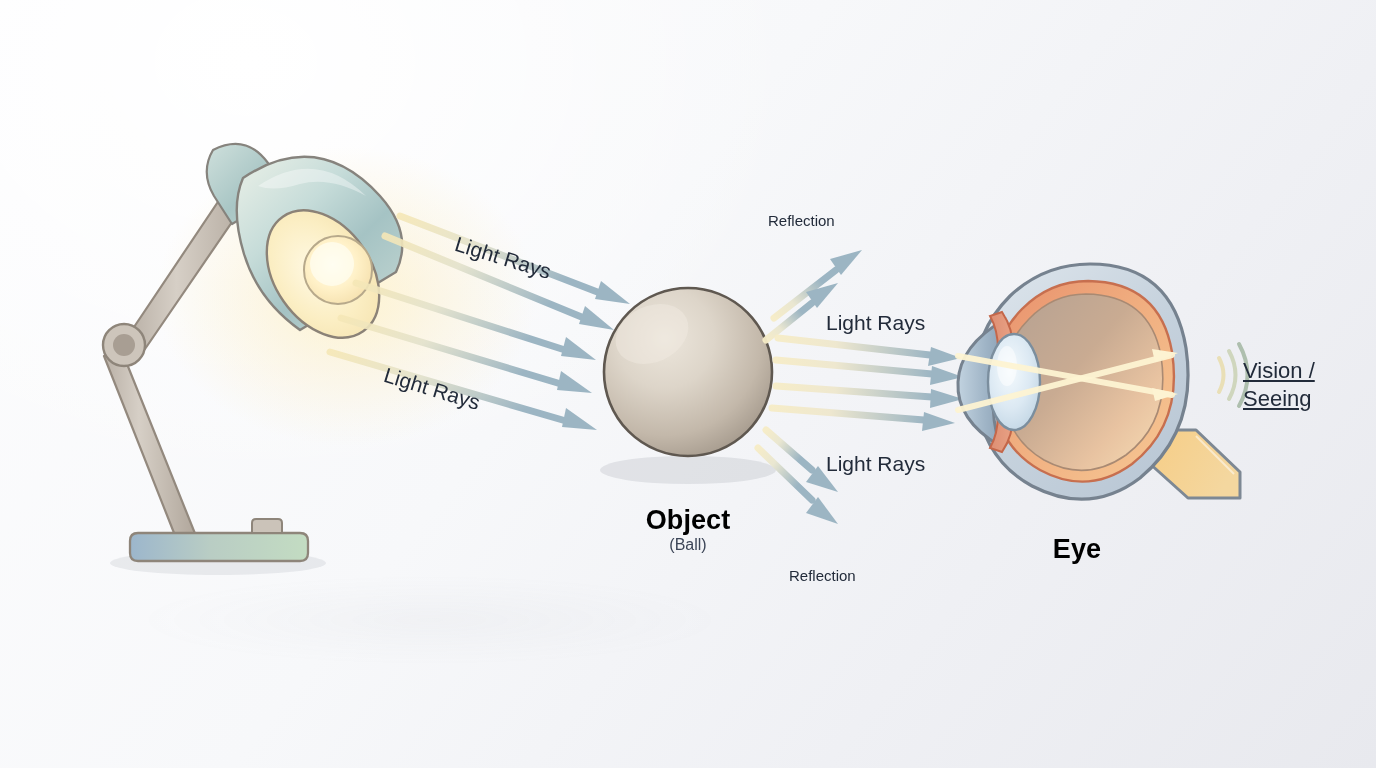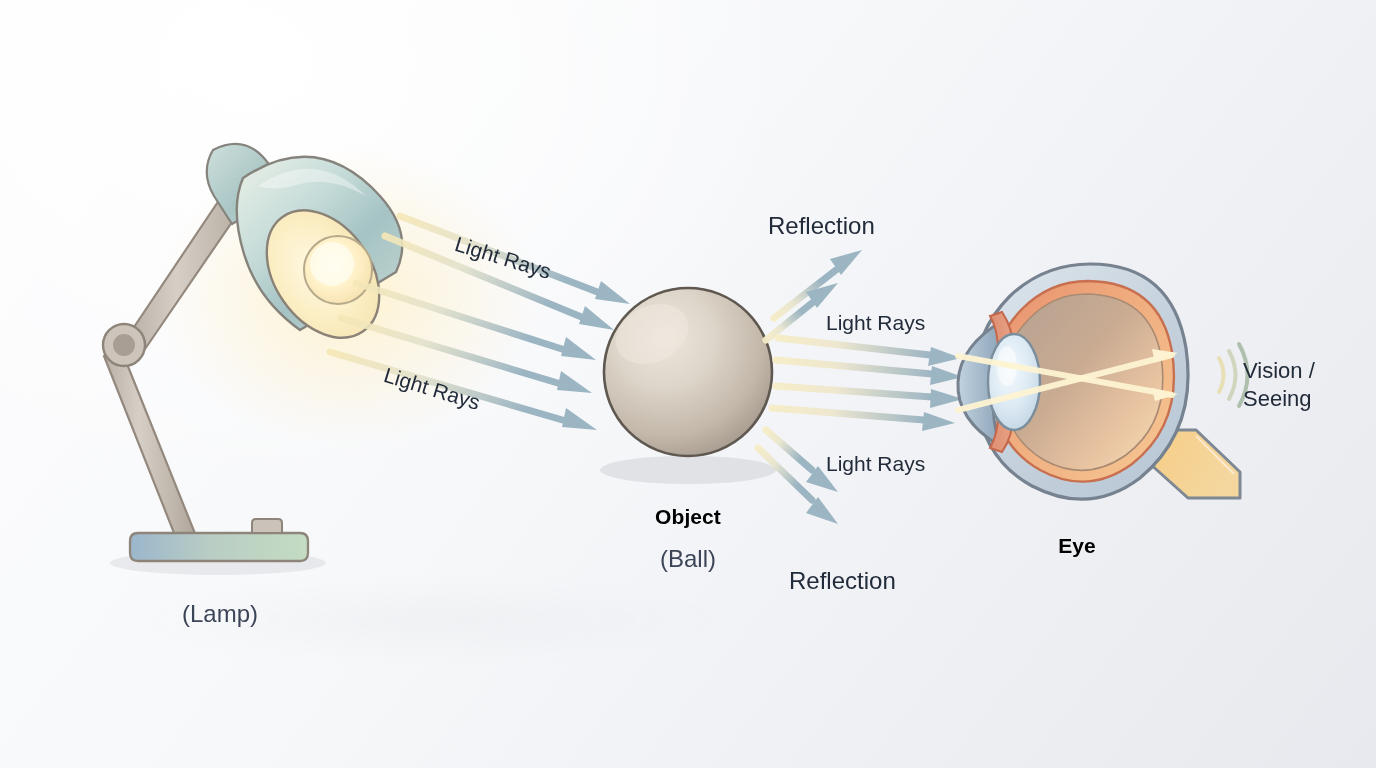--- a/index.html
+++ b/index.html
@@ -30,47 +30,47 @@
     height: 768px;
   }
   
   .lbl {
     position: absolute;
     color: #2b3446;
     white-space: nowrap;
     line-height: 1.17;
   }
   .lbl-title {
-    font-size: 21px;
+    font-size: 27px;
     font-weight: bold;
     letter-spacing: 0.1px;
     text-align: center;
   }
   .lbl-sub {
-    font-size: 24px;
+    font-size: 16px;
     font-weight: normal;
     color: #3c4557;
     text-align: center;
-    margin-top: 16px;
   }
   .lbl-ray {
     font-size: 21px;
     color: #222b3a;
     font-weight: normal;
   }
   .lbl-reflect {
-    font-size: 24px;
+    font-size: 15px;
     color: #222b3a;
     font-weight: normal;
   }
   .lbl-vision {
     font-size: 22px;
     color: #222b3a;
     line-height: 1.28;
     white-space: pre-line;
+    text-decoration: underline;
   }
   .cap-block {
     position: absolute;
     text-align: center;
     transform: translateX(-50%);
   }
 </style>
 </head>
 <body>
 
@@ -380,21 +380,20 @@
 
       <g fill="none" stroke-linecap="round">
         <path d="M1219 358 Q1228 375 1219 392" stroke="#e9dfb6" stroke-width="4"></path>
         <path d="M1229 351 Q1242 375 1229 399" stroke="#cfd6bd" stroke-width="4"></path>
         <path d="M1239 344 Q1256 375 1239 406" stroke="#aebfae" stroke-width="4"></path>
       </g>
     </g>
   </svg>
 
   <div class="cap-block" style="left:220px; top:584px; width:300px;">
-    <div class="lbl-sub">(Lamp)</div>
   </div>
 
   <div class="cap-block" style="left:688px; top:505px; width:260px;">
     <div class="lbl-title">Object</div>
     <div class="lbl-sub">(Ball)</div>
   </div>
 
   <div class="cap-block" style="left:1077px; top:534px; width:220px;">
     <div class="lbl-title">Eye</div>
   </div>

